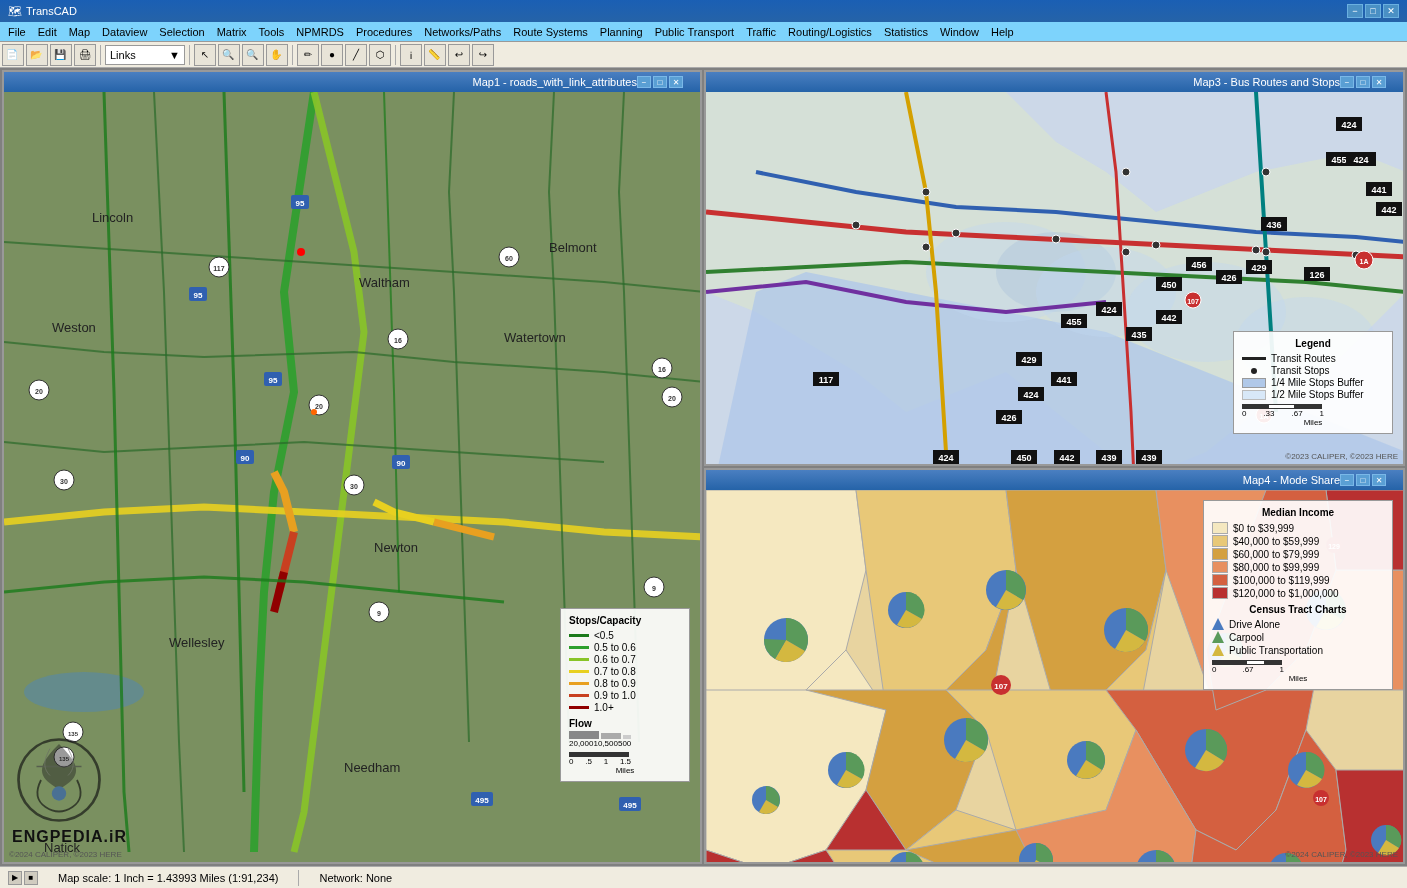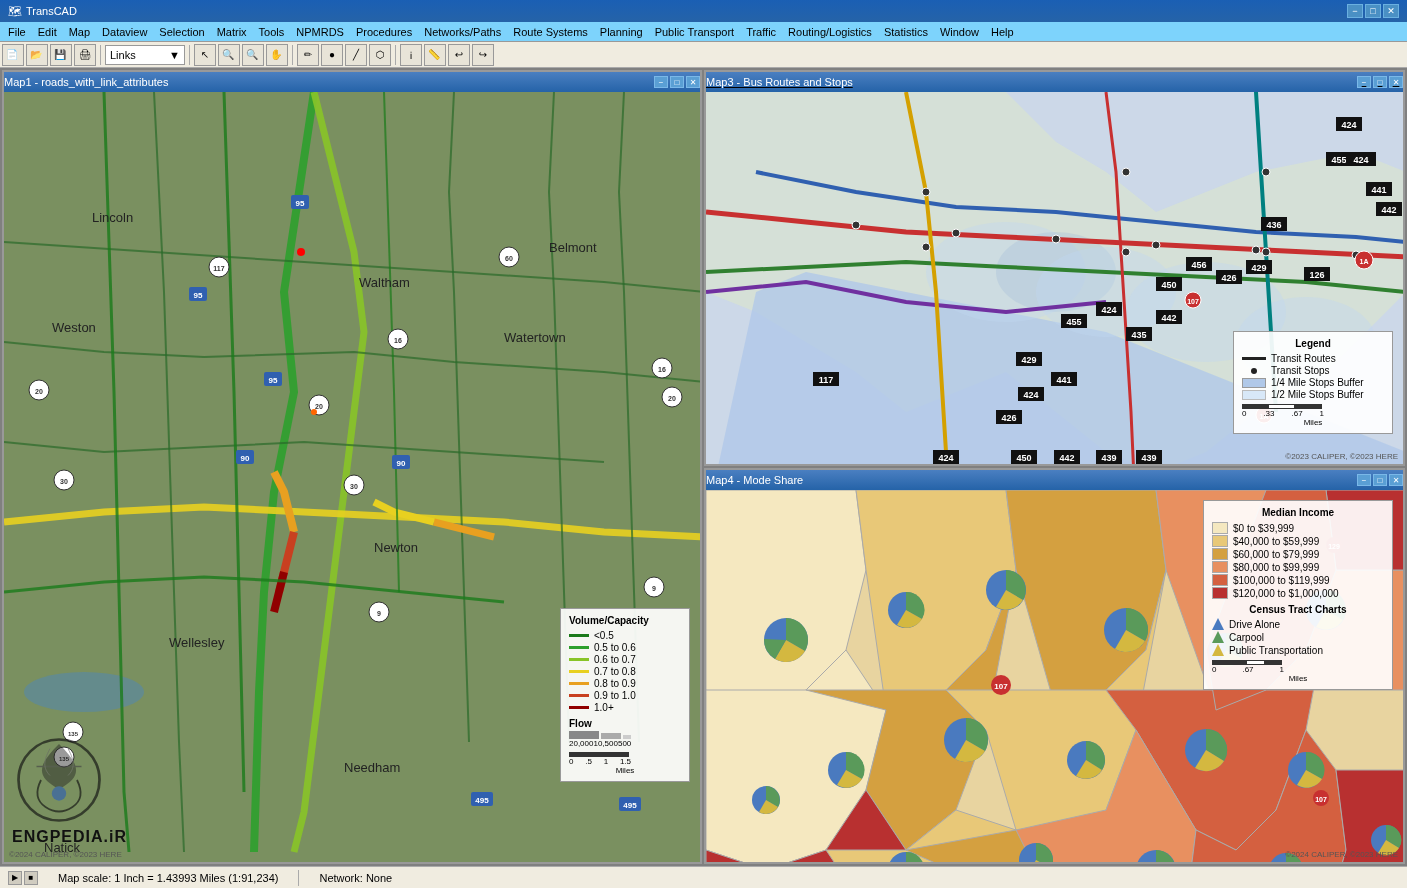--- a/index.html
+++ b/index.html
@@ -67,22 +67,22 @@
     
     .map-window {
       background: white;
       border: 2px solid #999;
       display: flex; flex-direction: column;
       overflow: hidden;
     }
     .map-title-bar {
       height: 20px;
       background: linear-gradient(to bottom, #4a7fc1, #2563a8);
-      display: flex; align-items: center; justify-content: space-between;
-      padding: 0 0; color: white; font-size: 11px; flex-shrink: 0;
+      display: flex; align-items: center; justify-content: flex-end;
+      padding: 0 17px; color: white; font-size: 11px; flex-shrink: 0;
     }
     .map-title-controls { display: flex; gap: 2px; }
     .map-ctrl-btn { width: 14px; height: 12px; background: #5a9fd4; border: 1px solid #7ab8e8; color: white; font-size: 8px; display: flex; align-items: center; justify-content: center; cursor: pointer; }
 
     .map-content { flex: 1; overflow: hidden; position: relative; }
 
     
     #map1 { width: 700px; height: 100%; }
 
     
@@ -318,21 +318,21 @@
           <text x="165" y="555" fill="#222" font-size="13" font-weight="500">Wellesley</text>
           <text x="340" y="680" fill="#222" font-size="13" font-weight="500">Needham</text>
           <text x="40" y="760" fill="#222" font-size="13" font-weight="500">Natick</text>
           <text x="460" y="835" fill="#222" font-size="13" font-weight="500">Westwood</text>
 
           <circle cx="297" cy="160" r="4" fill="#ff0000"></circle>
           <circle cx="310" cy="320" r="3" fill="#ff6600"></circle>
         </svg>
 
         <div class="legend-box" style="bottom:80px;right:10px;min-width:130px;">
-          <div style="font-weight:bold;margin-bottom:4px;">Volume/Capacity</div>
+          <div style="font-weight:bold;margin-bottom:4px;">Stops/Capacity</div>
           <div class="legend-item">
               <div class="legend-line" style="background:#1a7a1a;"></div>
               <span>&lt;0.5</span>
             </div>
           <div class="legend-item">
               <div class="legend-line" style="background:#2da02d;"></div>
               <span>0.5 to 0.6</span>
             </div>
           <div class="legend-item">
               <div class="legend-line" style="background:#88c428;"></div>
@@ -394,21 +394,21 @@
           <span style="color:#111;font-size:16px;">ENGPEDIA.iR</span>
         </div>
 
         <div class="copyright2">©2024 CALIPER, ©2023 HERE</div>
       </div>
     </div>
   </div>
 
   <div id="right-side">
 
-    <div class="map-window" id="map3" style="flex:1;text-decoration:underline;">
+    <div class="map-window" id="map3" style="flex:1;">
       <div class="map-title-bar">
         <span>Map3 - Bus Routes and Stops</span>
         <div class="map-title-controls">
           <div class="map-ctrl-btn">−</div>
           <div class="map-ctrl-btn">□</div>
           <div class="map-ctrl-btn">✕</div>
         </div>
       </div>
       <div class="map-content">
         <div class="map3-bg">

